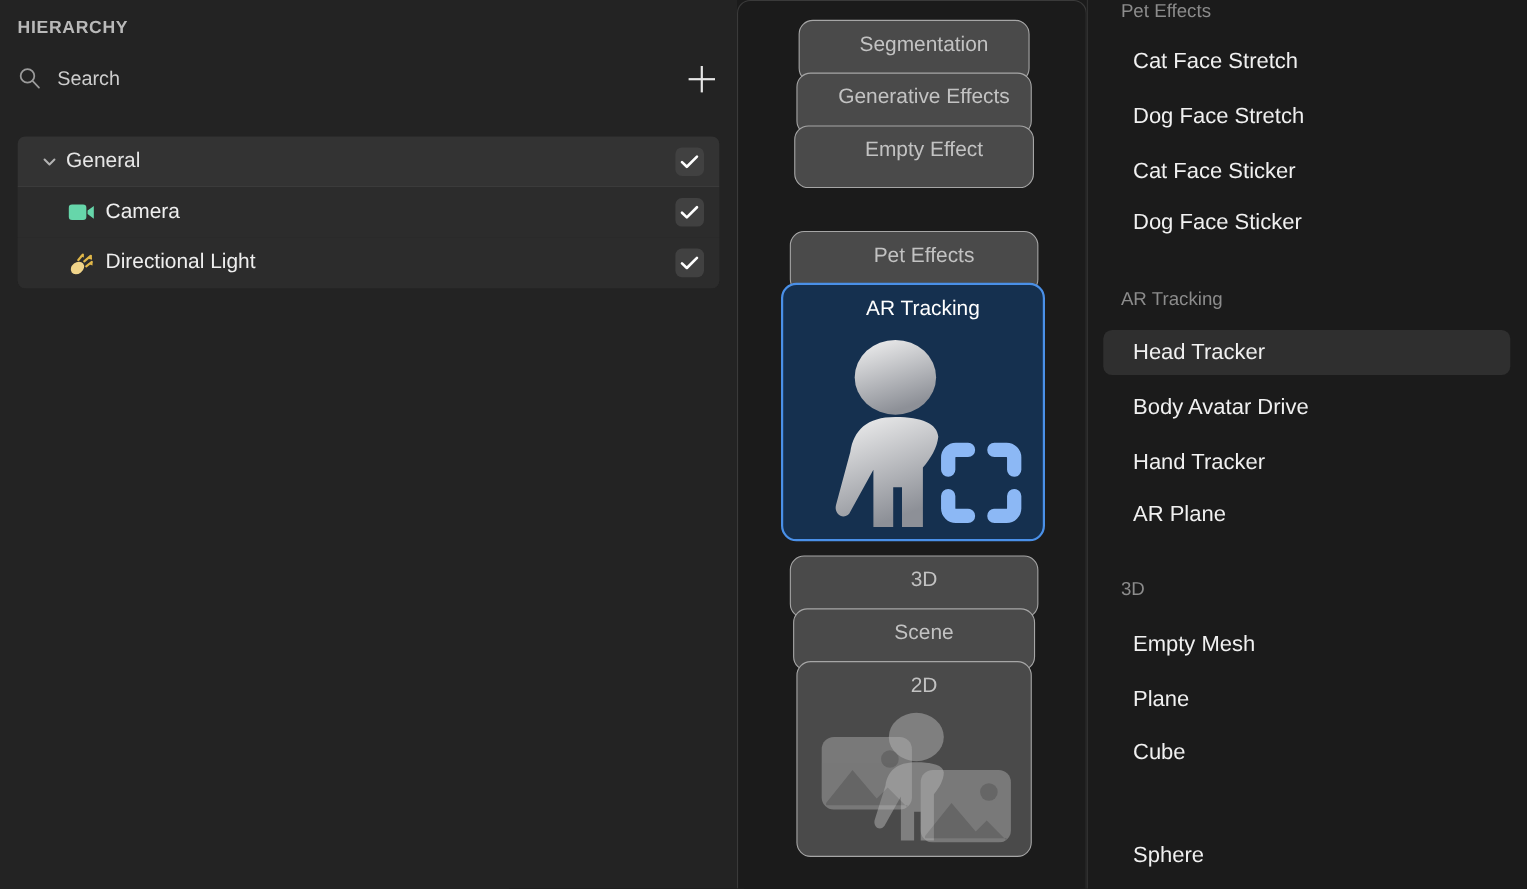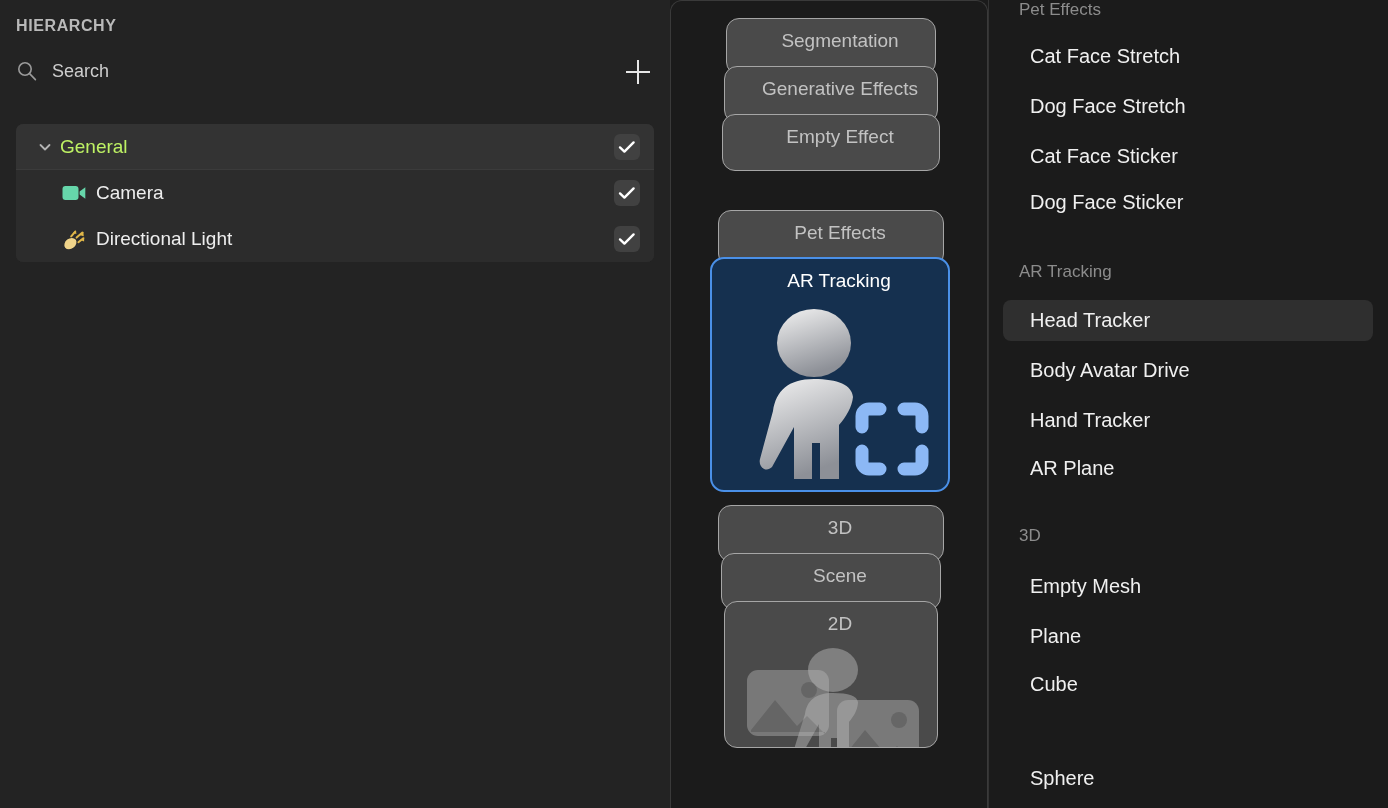--- a/index.html
+++ b/index.html
@@ -91,21 +91,21 @@
     margin-left: 22px; margin-right: 8px;
     flex: none;
   }
   .row-icon {
     width: 24px; height: 22px;
     margin-left: 46px; margin-right: 10px;
     flex: none;
     position: relative;
   }
   .row-label { font-size: 19px; }
-  .tree-row.group .row-label { color: #bef264; }
+  .tree-row.group .row-label { color: #e5e5e5; }
   .tree-row.child .row-label { color: #eeeeee; }
   .chk {
     position: absolute;
     right: 14px; top: 50%;
     transform: translateY(-50%);
     width: 26px; height: 26px;
     border-radius: 6px;
     background: #414141;
     cursor: pointer;
   }
@@ -311,21 +311,21 @@
     </div>
 
     <div class="stack-card" style="left:47px; top:504px; width:226px; height:57px;">
       <span class="card-title">3D</span>
     </div>
 
     <div class="stack-card" style="left:50px; top:552px; width:220px; height:57px;">
       <span class="card-title">Scene</span>
     </div>
 
-    <div class="stack-card" style="left:53px; top:600px; width:214px; height:147px;">
+    <div class="stack-card" style="left:53px; top:600px; width:214px; height:178px;">
       <span class="card-title">2D</span>
       <span style="position:absolute; left:18px; top:42px;">
         <svg width="180" height="122" viewBox="0 0 180 122">
           <g fill="#828282" opacity="0.95">
             <ellipse cx="90" cy="26" rx="25" ry="22"></ellipse>
             <path d="M90 49 C 72 49, 64 57, 62 70
                      L 52 102 C 51 108, 57 112, 61 107
                      L 76 80
                      L 76 120 L 88 120 L 88 94
                      L 94 94 L 94 120 L 106 120 L 106 78

